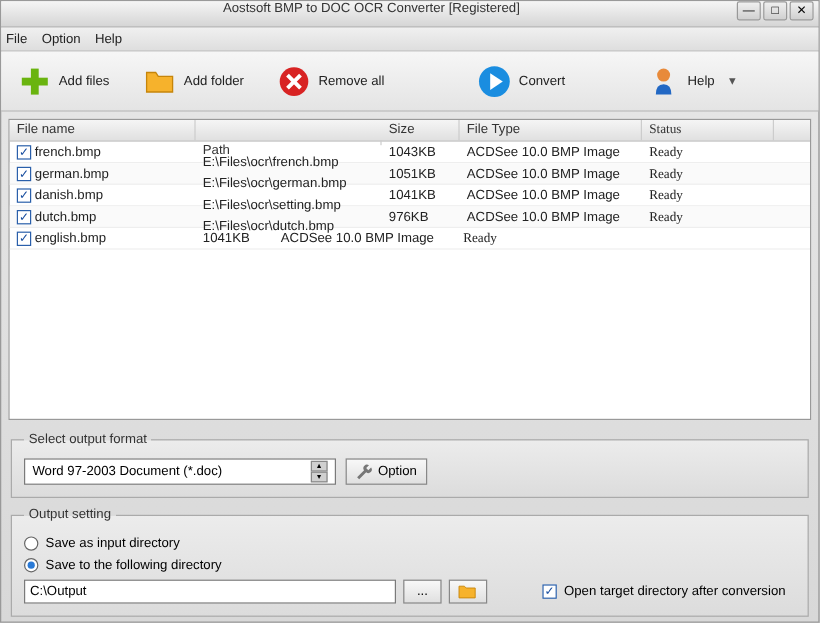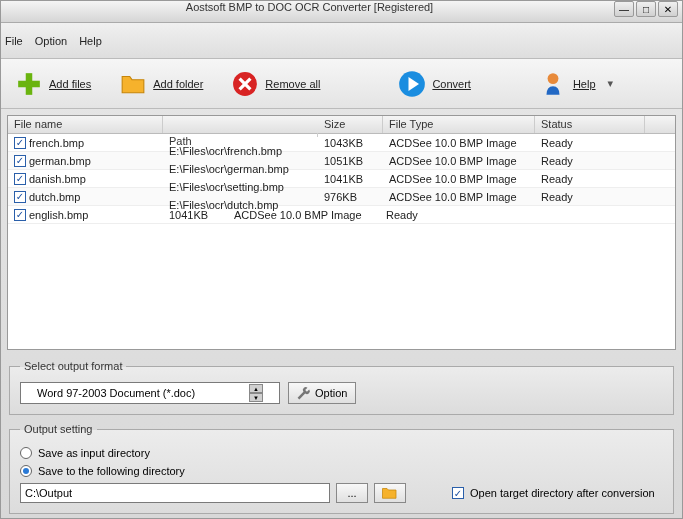--- a/index.html
+++ b/index.html
@@ -2,42 +2,42 @@
 <html><head>
 <meta charset="utf-8">
 <style>
 * { box-sizing: border-box; margin: 0; padding: 0; font-family: Tahoma, Arial, sans-serif; font-size: 11px; }
 body { background: #c0c0c0; }
 .window { width: 683px; height: 519px; background: linear-gradient(#e8e8e8, #d8d8d8); border: 1px solid #999; display: flex; flex-direction: column; }
 .titlebar { height: 22px; background: linear-gradient(#f5f5f5, #d5d5d5); display: flex; padding: 0 4px; border-bottom: 1px solid #aaa; }
 .titlebar-title { flex: 1; text-align: center; color: #333; font-size: 11px; }
 .titlebar-buttons { display: flex; gap: 2px; }
 .titlebar-btn { width: 20px; height: 16px; background: linear-gradient(#f0f0f0, #d0d0d0); border: 1px solid #999; border-radius: 2px; display: flex; align-items: center; justify-content: center; font-size: 10px; cursor: pointer; }
-.menubar { height: 36px; background: linear-gradient(#f0f0f0, #dedede); display: flex; align-items: center; padding: 0 4px; gap: 12px; border-bottom: 1px solid #bbb; }
+.menubar { height: 20px; background: linear-gradient(#f0f0f0, #dedede); display: flex; align-items: center; padding: 0 4px; gap: 12px; border-bottom: 1px solid #bbb; }
 .menu-item { color: #222; cursor: pointer; }
 .toolbar { height: 50px; background: linear-gradient(#f6f6f6, #e4e4e4); display: flex; align-items: center; padding: 0 10px; gap: 20px; border-bottom: 1px solid #bbb; }
 .tool-btn { display: flex; align-items: center; gap: 6px; cursor: pointer; padding: 4px; }
 .tool-btn .icon { width: 28px; height: 28px; display: flex; align-items: center; justify-content: center; }
-.tool-label { color: #222; text-decoration: underline; }
+.tool-label { color: #222; }
 .file-area { flex: 1; margin: 6px; background: white; border: 1px solid #999; overflow: auto; }
 .file-header { display: flex; background: linear-gradient(#f5f5f5, #e0e0e0); border-bottom: 1px solid #bbb; height: 18px; }
 .file-header-col { padding: 2px 6px; border-right: 1px solid #ccc; color: #333; }
 .file-row { display: flex; height: 18px; align-items: center; border-bottom: 1px solid #eee; }
 .file-row:nth-child(even) { background: #fafafa; }
 .file-cell { padding: 1px 6px; overflow: hidden; white-space: nowrap; color: #222; }
 .file-cell.cb { display: flex; align-items: center; gap: 3px; }
 .col-name { width: 155px; }
 .col-path { width: 155px; margin-top: 17px; }
 .col-size { width: 65px; }
 .col-type { width: 152px; }
-.col-status { width: 110px; }
+.col-status { width: 110px; font-family: Liberation Serif, serif; }
 fieldset { margin: 4px 8px; padding: 6px 10px 10px; border: 1px solid #aaa; background: linear-gradient(#ececec, #dcdcdc); }
 legend { color: #333; padding: 0 4px; margin-top: 12px; }
 .format-row { display: flex; align-items: center; gap: 8px; margin-top: 4px; }
-.format-select { width: 260px; height: 22px; background: white; border: 1px solid #7a7a7a; padding: 2px 16px; display: flex; align-items: center; justify-content: space-between; }
+.format-select { width: 260px; height: 22px; background: white; border: 1px solid #7a7a7a; padding: 2px 6px; display: flex; align-items: center; justify-content: space-between; }
 .spin { width: 14px; height: 18px; display: flex; flex-direction: column; }
 .spin div { flex:1; display:flex; align-items:center; justify-content:center; font-size:6px; background:#d0d0d0; border:1px solid #888; }
 .option-btn { height: 22px; padding: 0 8px; background: linear-gradient(#f8f8f8, #e0e0e0); border: 1px solid #888; display: flex; align-items: center; gap: 4px; cursor: pointer; }
 .output-row { display: flex; align-items: center; gap: 6px; margin-top: 6px; }
 .radio { width: 12px; height: 12px; border-radius: 50%; border: 1px solid #666; background: white; display: flex; align-items: center; justify-content: center; }
 .radio.checked::after { content:''; width:6px; height:6px; background:#2a7ad6; border-radius:50%; }
 .output-path { width: 310px; height: 20px; background: white; border: 1px solid #7a7a7a; padding: 2px 4px; display: flex; align-items: center; }
 .small-btn { width: 32px; height: 20px; background: linear-gradient(#f8f8f8, #e0e0e0); border: 1px solid #888; display:flex; align-items:center; justify-content:center; cursor:pointer; }
 .checkbox { width: 12px; height: 12px; border: 1px solid #2a5faa; background: white; display: flex; align-items: center; justify-content: center; color:#1a4fa0; font-size:10px; }
 .checkbox.checked::after { content:'✓'; }

